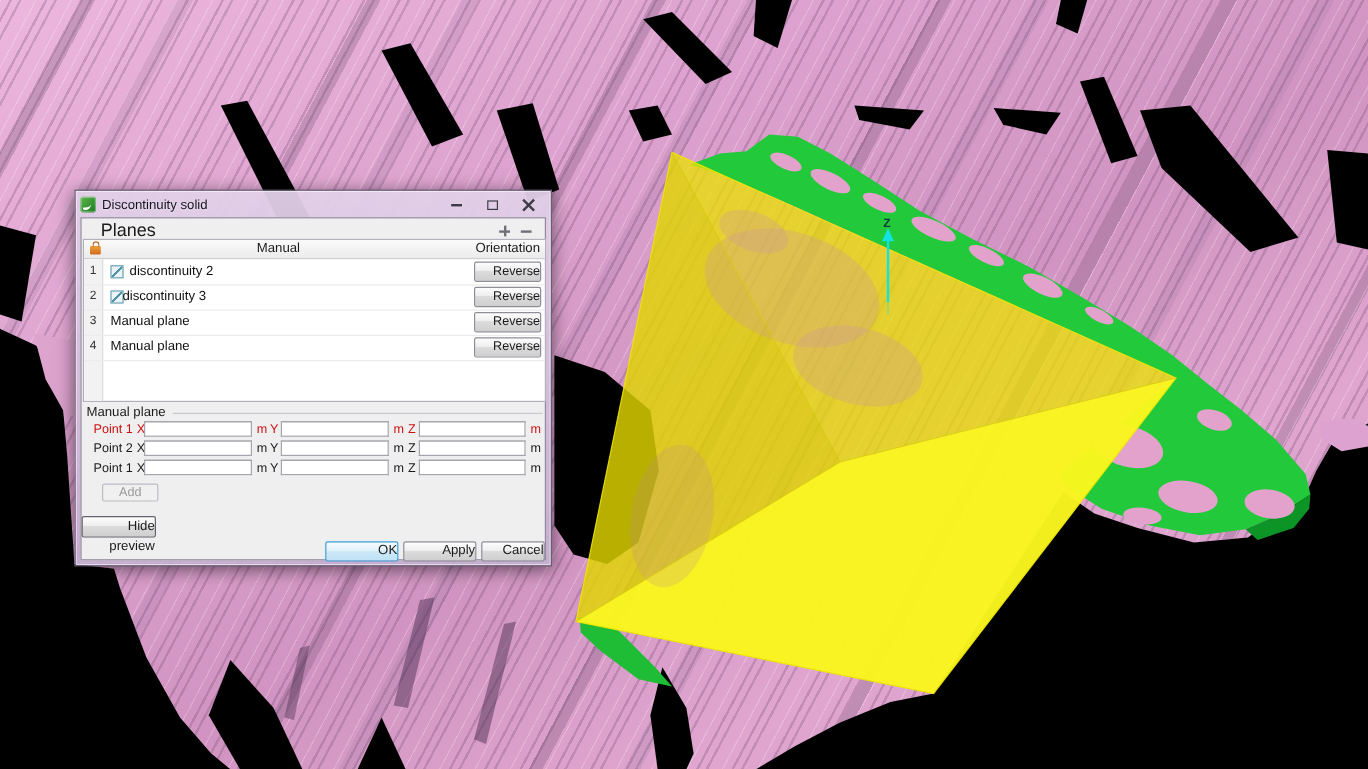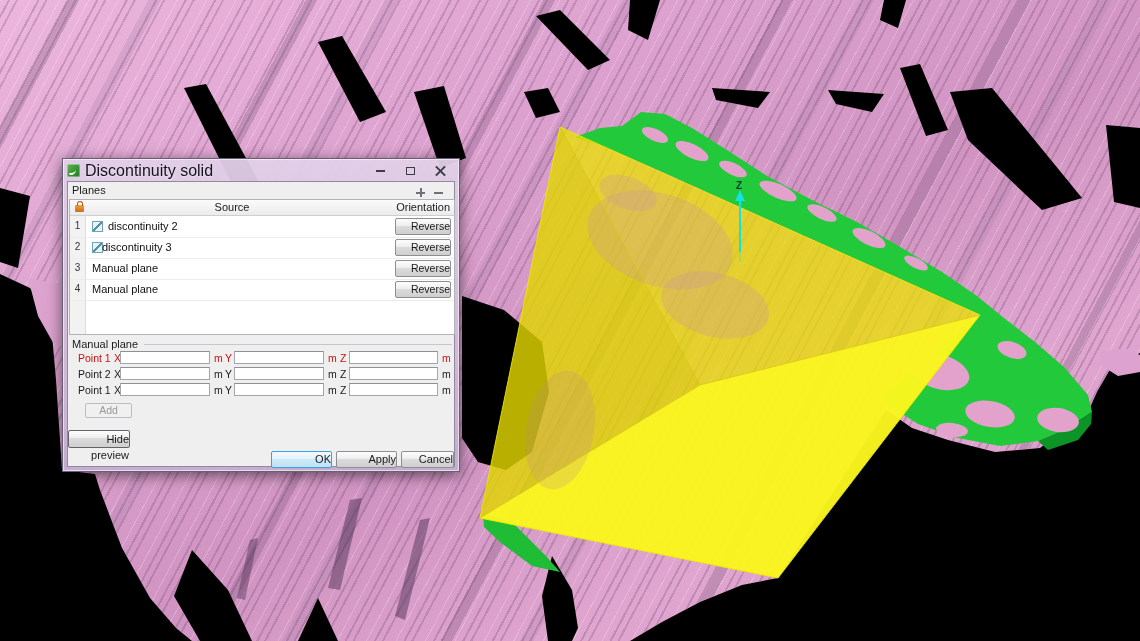--- a/index.html
+++ b/index.html
@@ -26,33 +26,33 @@
   .dialog{position:absolute;left:62px;top:158px;width:398px;height:314px;
     background:linear-gradient(180deg,rgba(226,208,232,.95),rgba(196,176,208,.92));
     border:1px solid #685f76;box-shadow:0 3px 14px rgba(0,0,0,.55), inset 0 0 0 1px rgba(255,255,255,.55);
     box-sizing:border-box;}
   .titlebar{position:absolute;left:4px;top:2px;right:4px;height:19px;display:flex;align-items:center;}
   .app-icon{width:13px;height:13px;border-radius:2px;margin-right:5px;
     background:linear-gradient(135deg,#5db84d,#1d7a22);position:relative;flex:0 0 auto;
     box-shadow:inset 0 0 0 1px rgba(255,255,255,.35);}
   .app-icon::after{content:"";position:absolute;left:2px;top:3px;width:7px;height:6px;
     border-bottom:2px solid #fff;border-radius:0 0 6px 2px;}
-  .title-text{font-size:16px;color:#14141f;white-space:nowrap;text-shadow:0 1px 2px rgba(255,255,255,.5);}
+  .title-text{font-size:11px;color:#14141f;white-space:nowrap;text-shadow:0 1px 2px rgba(255,255,255,.5);}
   .win-btns{margin-left:auto;display:flex;align-items:center;gap:8px;padding-right:4px;}
   .win-btn{width:22px;height:14px;display:flex;align-items:center;justify-content:center;cursor:default;}
   .glyph-min{width:9px;height:2px;background:#3c3c46;}
   .glyph-max{width:9px;height:8px;border:1.5px solid #3c3c46;box-sizing:border-box;}
   .glyph-close{position:relative;width:11px;height:11px;}
   .glyph-close::before,.glyph-close::after{content:"";position:absolute;left:-1px;top:4.5px;width:13px;height:2px;background:#3c3c46;}
   .glyph-close::before{transform:rotate(45deg);} .glyph-close::after{transform:rotate(-45deg);}
 
   .content{position:absolute;left:4px;top:22px;right:4px;bottom:4px;background:#f0eff0;
     border:1px solid #93899f;box-sizing:border-box;}
 
-  .planes-label{position:absolute;left:4px;top:2px;font-size:11px;color:#1a1a1a;}
+  .planes-label{position:absolute;left:16px;top:2px;font-size:15px;color:#1a1a1a;}
   .mini-icon{position:absolute;top:6px;width:10px;height:10px;}
   .icon-plus::before{content:"";position:absolute;left:4px;top:0;width:2px;height:9px;background:#707078;}
   .icon-plus::after{content:"";position:absolute;left:0;top:3.5px;width:9px;height:2px;background:#707078;}
   .icon-minus::after{content:"";position:absolute;left:0;top:3.5px;width:9px;height:2px;background:#707078;}
 
   .table-panel{position:absolute;left:1px;top:17px;width:386px;height:136px;background:#fff;
     border:1px solid #b2b2ba;box-sizing:border-box;}
   .thead{position:absolute;left:0;top:0;right:0;height:15px;
     background:linear-gradient(180deg,#fbfbfb,#ebebeb);border-bottom:1px solid #cfcfcf;}
   .th-source{position:absolute;left:0;right:60px;text-align:center;top:1px;font-size:11px;color:#1a1a1a;}
@@ -194,21 +194,21 @@
     </div>
 
     <div class="content">
       <div class="planes-label">Planes</div>
       <span class="mini-icon icon-plus" style="right:28px;"></span>
       <span class="mini-icon icon-minus" style="right:10px;"></span>
 
       <div class="table-panel">
         <div class="thead">
           <span class="lock"></span>
-          <span class="th-source">Source</span>
+          <span class="th-source">Manual</span>
           <span class="th-orient">Orientation</span>
         </div>
         <div class="num-col"></div>
 
         <div class="trow" style="top:16px;">
           <span class="num">1</span>
           <span class="plane-ic"></span>
           <span class="src" style="left:38px;text-align:center;">discontinuity 2</span>
           <span class="btn rev-btn">Reverse</span>
         </div>

